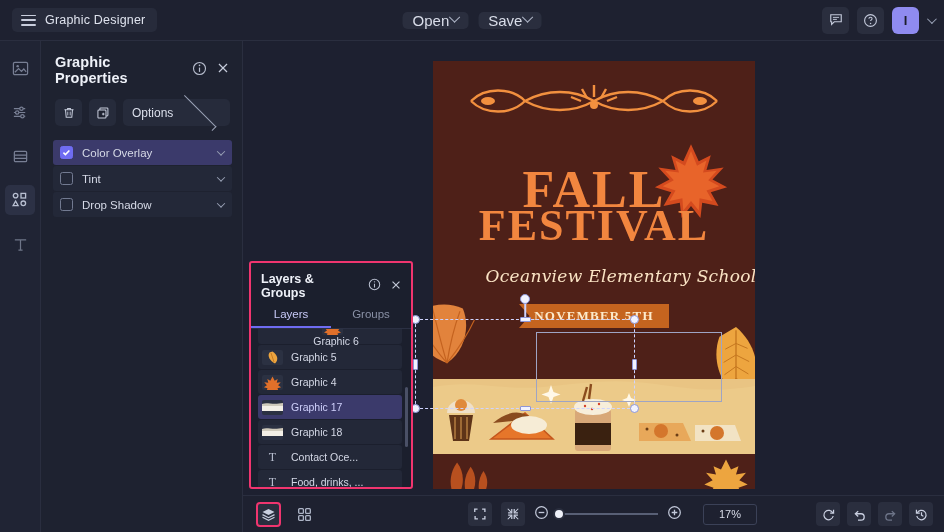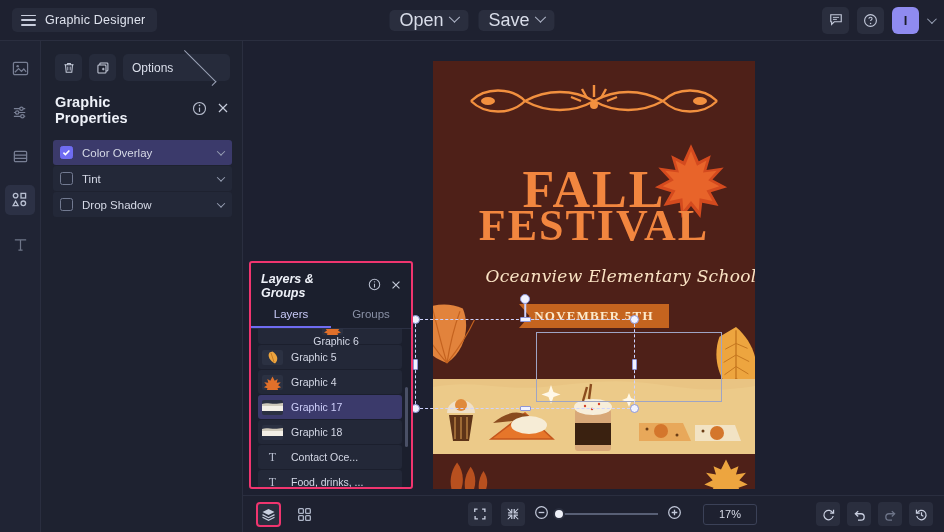--- a/index.html
+++ b/index.html
@@ -22,23 +22,23 @@
     display: flex; align-items: center; gap: 9px;
     margin-left: 12px; padding: 5px 12px 5px 9px;
     background: #272b3b; border-radius: 5px; cursor: pointer;
   }
   .ham { width: 15px; height: 11px; display: flex; flex-direction: column; justify-content: space-between; }
   .ham i { display: block; height: 1.6px; background: #c9cedd; border-radius: 1px; }
   #doc-title { font-size: 12.5px; color: #dfe3ee; letter-spacing: .2px; }
 
   .tb-center { position: absolute; left: 50%; transform: translateX(-50%); display: flex; gap: 10px; }
   .tb-btn {
-    display: flex; align-items: center; gap: 7px;
+    display: flex; align-items: center; gap: 1px;
     background: #2a2e3e; border: none; border-radius: 5px;
-    padding: 0 10px; color: #d9dde9; font-size: 18px;
+    padding: 0 10px; color: #d9dde9; font-size: 15px;
     font-family: "Liberation Sans", sans-serif; cursor: pointer;
   }
   .chev { width: 8px; height: 8px; border-right: 1.5px solid #aeb5c7; border-bottom: 1.5px solid #aeb5c7;
           transform: rotate(45deg) translate(-2px,-2px); }
 
   .tb-right { position: absolute; right: 10px; display: flex; align-items: center; gap: 8px; }
   .icon-sq {
     width: 27px; height: 27px; border-radius: 5px; background: #2a2e3e;
     display: flex; align-items: center; justify-content: center; cursor: pointer;
   }
@@ -156,21 +156,21 @@
     border: 1px solid #9ea4c4; box-sizing: border-box;
   }
 
   
   #layers-panel {
     position: absolute; left: 249px; top: 261px; width: 164px; height: 228px;
     background: #1b1f2d; border: 2.5px solid #f0356f; border-radius: 3px;
     overflow: hidden;
   }
   #lp-head { display: flex; align-items: center; padding: 9px 9px 0 10px; }
-  #lp-title { flex: 1; font-size: 12.5px; font-weight: bold; color: #eef1f8; font-style: italic; }
+  #lp-title { flex: 1; font-size: 12.5px; font-weight: bold; color: #eef1f8; }
   #lp-tabs { display: flex; margin-top: 8px; border-bottom: 1px solid #2b3043; }
   .lp-tab { flex: 1; text-align: center; font-size: 11.5px; color: #8a91a6;
             padding-bottom: 6px; cursor: pointer; }
   .lp-tab.active { color: #c7c9f7; border-bottom: 2px solid #6f6cf2; }
   #lp-list { position: relative; height: 162px; overflow: hidden; padding-top: 2px; }
   .lrow { display: flex; align-items: center; height: 24px; margin: 0 9px 1px 7px;
           padding-left: 4px; border-radius: 3px; background: #232838; cursor: pointer; }
   .lrow.sel { background: #3b3a6b; }
   .lthumb { width: 21px; height: 15px; border-radius: 2px; flex: none; overflow: hidden; }
   .lname { margin-left: 8px; font-size: 10.5px; color: #d4d8e6; white-space: nowrap; }
@@ -284,55 +284,55 @@
     </div>
     <div class="rail-item">
       <svg width="17" height="17" viewBox="0 0 18 18">
         <path d="M3 4h12M9 4v11M6.8 15h4.4" stroke="#6b melhor" stroke-width="0"></path>
         <path d="M3 4h12M9 4v11M6.8 15h4.4" stroke="#6e7588" stroke-width="1.3"></path>
       </svg>
     </div>
   </div>
 
   <div id="props">
+    <div id="props-head">
+      <span id="props-title">Graphic Properties</span>
+      <span class="head-ico">
+        <svg width="15" height="15" viewBox="0 0 16 16">
+          <circle cx="8" cy="8" r="6.4" fill="none" stroke="#b7bdcd" stroke-width="1.2"></circle>
+          <circle cx="8" cy="4.7" r=".85" fill="#b7bdcd"></circle>
+          <path d="M8 7v4.6" stroke="#b7bdcd" stroke-width="1.3"></path>
+        </svg>
+      </span>
+      <span class="head-ico">
+        <svg width="14" height="14" viewBox="0 0 16 16">
+          <path d="M3.4 3.4l9.2 9.2M12.6 3.4l-9.2 9.2" stroke="#c5cbda" stroke-width="1.4"></path>
+        </svg>
+      </span>
+    </div>
+
     <div id="props-tools">
       <div class="tool-sq">
         <svg width="14" height="14" viewBox="0 0 16 16">
           <path d="M2.8 4.2h10.4M6.4 4.2V2.9h3.2v1.3" fill="none" stroke="#c5cbda" stroke-width="1.2"></path>
           <path d="M4 4.2l.8 8.6h6.4l.8-8.6" fill="none" stroke="#c5cbda" stroke-width="1.2"></path>
           <path d="M6.6 6.4v4.4M9.4 6.4v4.4" stroke="#c5cbda" stroke-width="1"></path>
         </svg>
       </div>
       <div class="tool-sq">
         <svg width="14" height="14" viewBox="0 0 16 16">
           <rect x="4.4" y="2.2" width="9.2" height="9.2" rx="1" fill="none" stroke="#c5cbda" stroke-width="1.2"></rect>
           <rect x="2.2" y="4.6" width="9.2" height="9.2" rx="1" fill="#1e2230" stroke="#c5cbda" stroke-width="1.2"></rect>
           <path d="M6.8 9.2h3M8.3 7.7v3" stroke="#c5cbda" stroke-width="1.1"></path>
         </svg>
       </div>
       <div id="options-btn">
         <span>Options</span>
         <span class="chev-r"></span>
       </div>
-    </div>
-
-    <div id="props-head">
-      <span id="props-title">Graphic Properties</span>
-      <span class="head-ico">
-        <svg width="15" height="15" viewBox="0 0 16 16">
-          <circle cx="8" cy="8" r="6.4" fill="none" stroke="#b7bdcd" stroke-width="1.2"></circle>
-          <circle cx="8" cy="4.7" r=".85" fill="#b7bdcd"></circle>
-          <path d="M8 7v4.6" stroke="#b7bdcd" stroke-width="1.3"></path>
-        </svg>
-      </span>
-      <span class="head-ico">
-        <svg width="14" height="14" viewBox="0 0 16 16">
-          <path d="M3.4 3.4l9.2 9.2M12.6 3.4l-9.2 9.2" stroke="#c5cbda" stroke-width="1.4"></path>
-        </svg>
-      </span>
     </div>
 
     <div id="effects">
       <div class="eff-row sel">
         <span class="cbx on">
           <svg width="9" height="9" viewBox="0 0 10 10">
               <path d="M1.6 5.1l2.2 2.2 4.4-4.6" fill="none" stroke="#fff" stroke-width="1.7"></path>
             </svg>
         </span>
         <span class="eff-label">Color Overlay</span>

